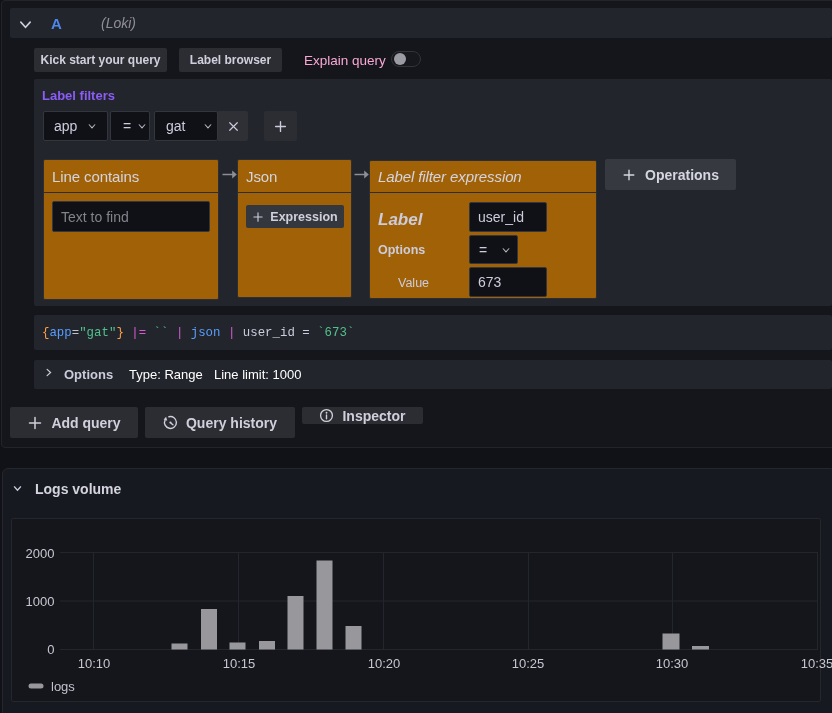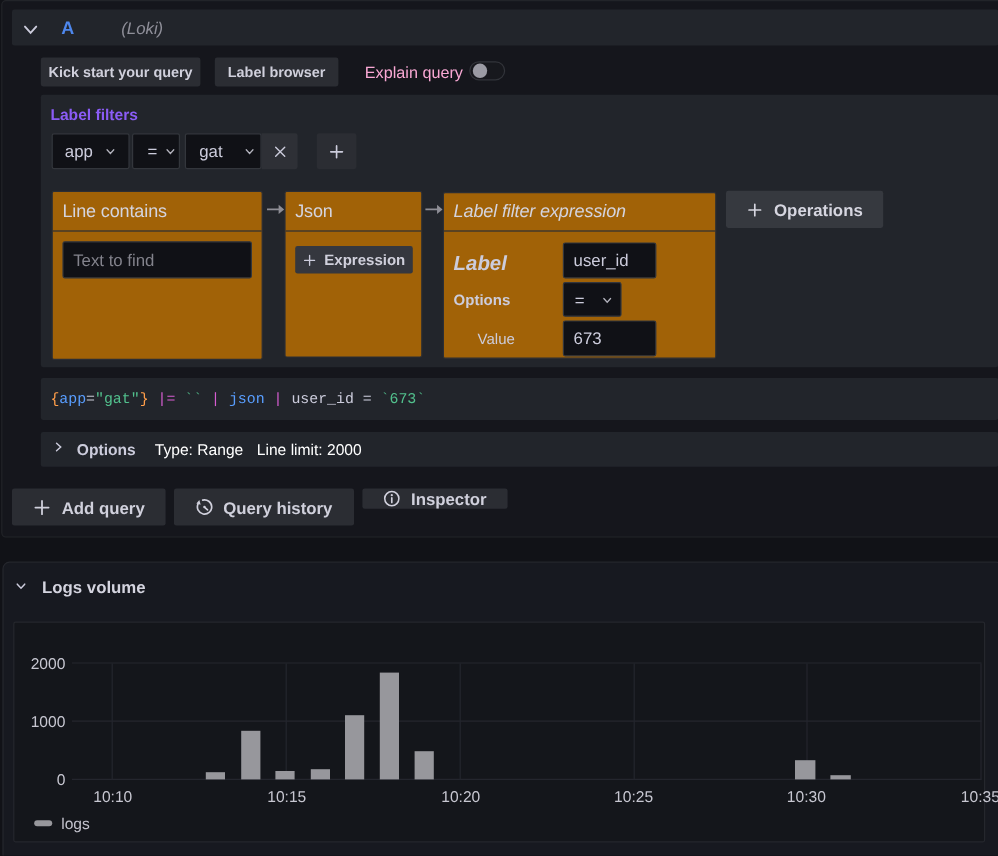--- a/index.html
+++ b/index.html
@@ -122,21 +122,21 @@
 <div class="abs" style="left:42px; top:315px; height:35px; display:flex; align-items:center;">
     <span style="font-family:'Liberation Mono',monospace; font-size:12.4px; white-space:pre;"><span style="color:#ff9e4a">{</span><span style="color:#599eff">app</span><span style="color:#c3c3cf">=</span><span style="color:#52c08d">"gat"</span><span style="color:#ff9e4a">}</span> <span style="color:#d65dd1">|=</span> <span style="color:#52c08d">``</span> <span style="color:#d65dd1">|</span> <span style="color:#599eff">json</span> <span style="color:#d65dd1">|</span> <span style="color:#ccccdc">user_id = </span><span style="color:#52c08d">`673`</span></span>
   </div>
 
 <div class="abs row" style="left:34px; top:360px; width:798px; height:29px;"></div>
 <svg class="abs" style="left:43px; top:367px;" width="11" height="11" viewBox="0 0 16 16">
     <path d="M6 3.5l5 4.5-5 4.5" stroke="#ccccdc" stroke-width="1.8" fill="none" stroke-linecap="round"></path>
   </svg>
 <div class="abs" style="left:64px; top:360px; height:29px; display:flex; align-items:center; font-size:13px; font-weight:700;">Options</div>
 <div class="abs dim" style="left:129px; top:360px; height:29px; display:flex; align-items:center; font-size:13px;">Type: Range</div>
-<div class="abs dim" style="left:214px; top:360px; height:29px; display:flex; align-items:center; font-size:13px;">Line limit: 2000</div>
+<div class="abs dim" style="left:214px; top:360px; height:29px; display:flex; align-items:center; font-size:13px;">Line limit: 1000</div>
 
 <div class="abs btn" style="left:10px; top:407px; width:128px; height:31px; font-size:14px; font-weight:700;">
   <svg style="margin-right:8px;" width="16" height="16" viewBox="0 0 16 16">
       <path d="M8 2.5v11M2.5 8h11" stroke="#d0d0dc" stroke-width="1.5" stroke-linecap="round"></path>
     </svg>Add query
 </div>
 <div class="abs btn" style="left:145px; top:407px; width:150px; height:31px; font-size:14px; font-weight:700;">
   <svg style="margin-right:8px;" width="15" height="15" viewBox="0 0 16 16" fill="none">
       <path d="M6.3 1.85 A6.35 6.35 0 1 1 2.2 5.3" stroke="#d0d0dc" stroke-width="1.5" stroke-linecap="round"></path>
       <path d="M0.7 4.9 L3.3 1.8 L4.5 6.1 z" fill="#d0d0dc"></path>

